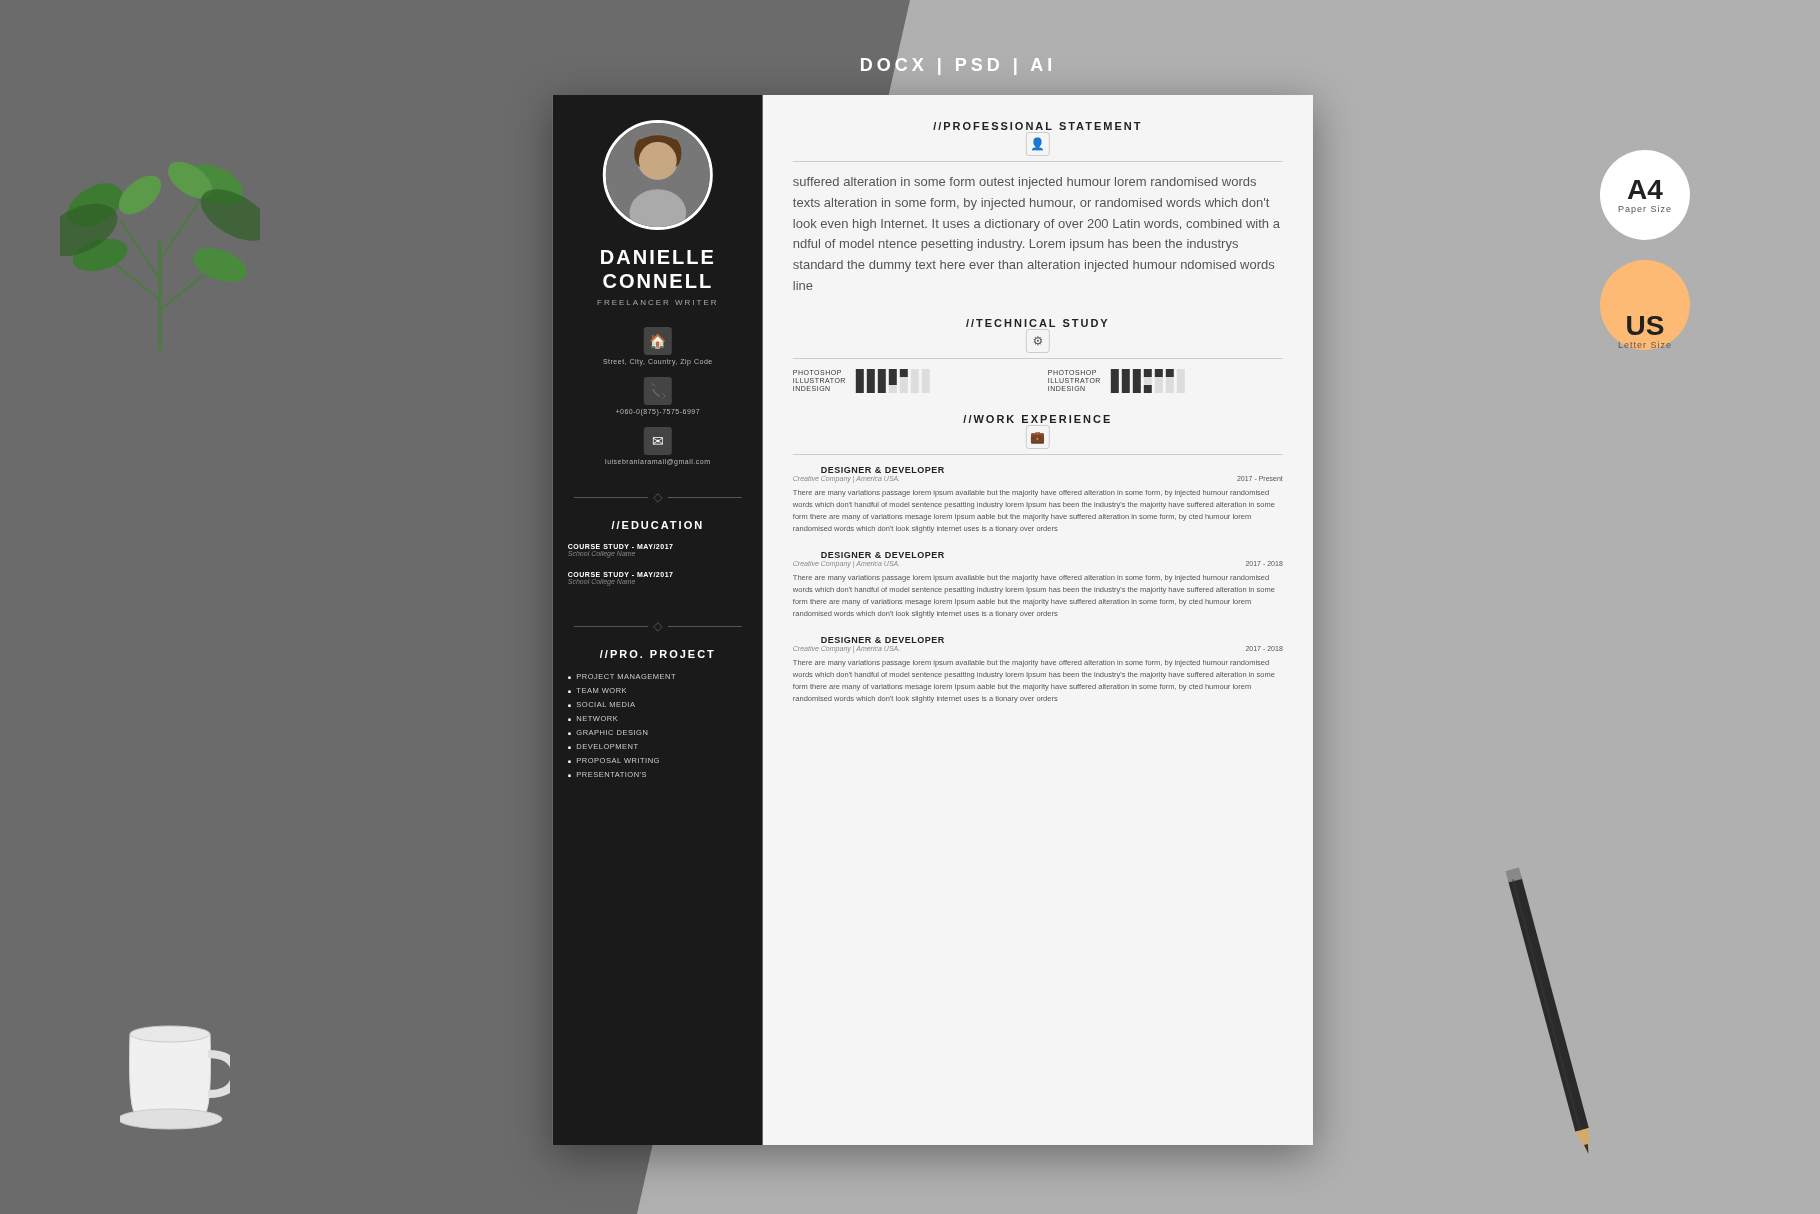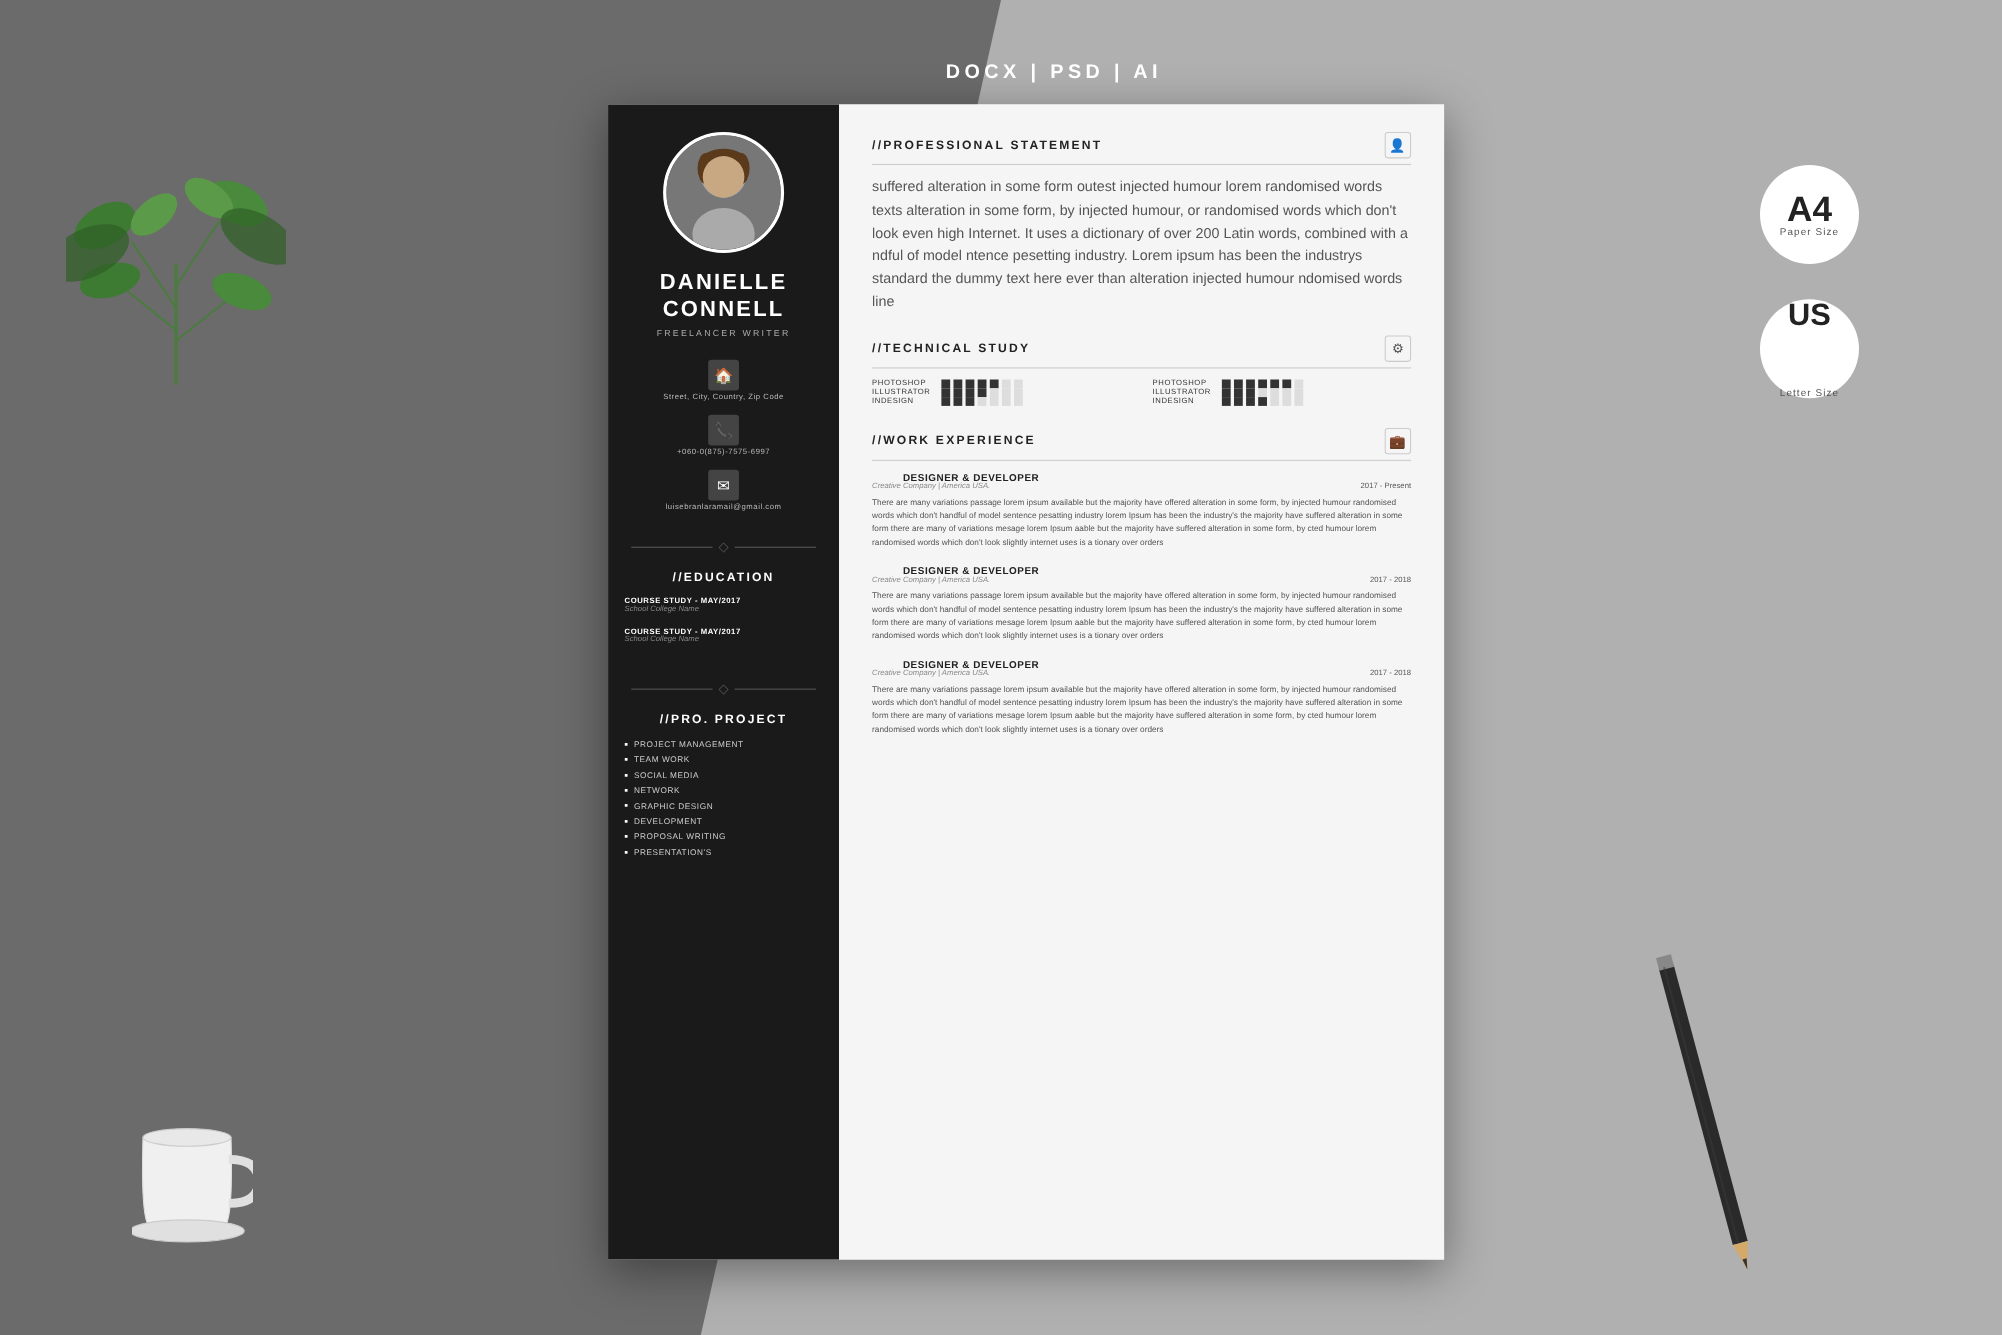--- a/index.html
+++ b/index.html
@@ -51,42 +51,42 @@
       width: 90px; height: 90px;
       border-radius: 50%;
       background: #fff;
       z-index: 10;
       display: flex;
       flex-direction: column;
       align-items: center;
       justify-content: center;
     }
     .badge-a4 .badge-main {
-      font-size: 32px;
+      font-size: 28px;
       font-weight: bold;
       color: #222;
       line-height: 1;
     }
     .badge-a4 .badge-sub {
       font-size: 9px;
       color: #555;
       letter-spacing: 1px;
     }
     .badge-us {
       position: absolute;
-      top: 272px;
+      top: 260px;
       right: 130px;
       width: 90px; height: 90px;
       border-radius: 50%;
-      background: #ffffff;
+      background: #fdba74;
       z-index: 10;
       display: flex;
       flex-direction: column;
       align-items: center;
-      justify-content: space-between;
+      justify-content: flex-end;
     }
     .badge-us .badge-main {
       font-size: 28px;
       font-weight: bold;
       color: #222;
       line-height: 1;
     }
     .badge-us .badge-sub {
       font-size: 9px;
       color: #555;
@@ -265,20 +265,21 @@
       overflow: hidden;
     }
 
     .section-header {
       display: flex;
       align-items: center;
       justify-content: space-between;
       margin-bottom: 10px;
       padding-bottom: 5px;
       border-bottom: 1px solid #ccc;
+      flex-direction: column;
     }
     .section-title {
       font-size: 11px;
       font-weight: bold;
       letter-spacing: 2px;
       color: #222;
     }
     .section-icon {
       width: 24px; height: 24px;
       border: 1px solid #ccc;

